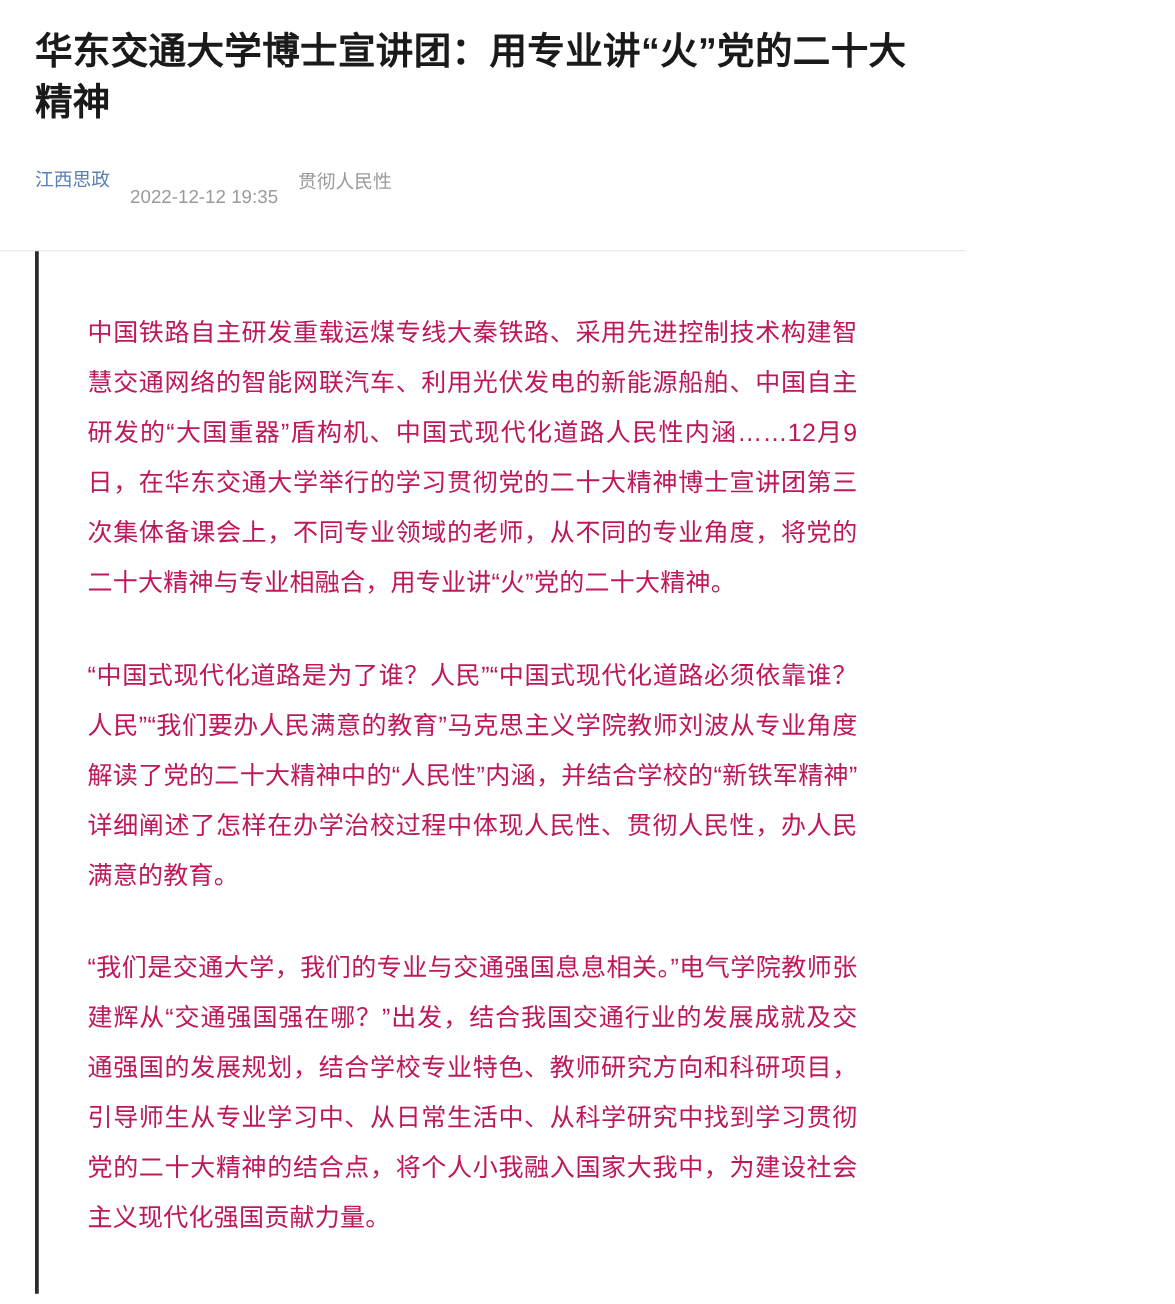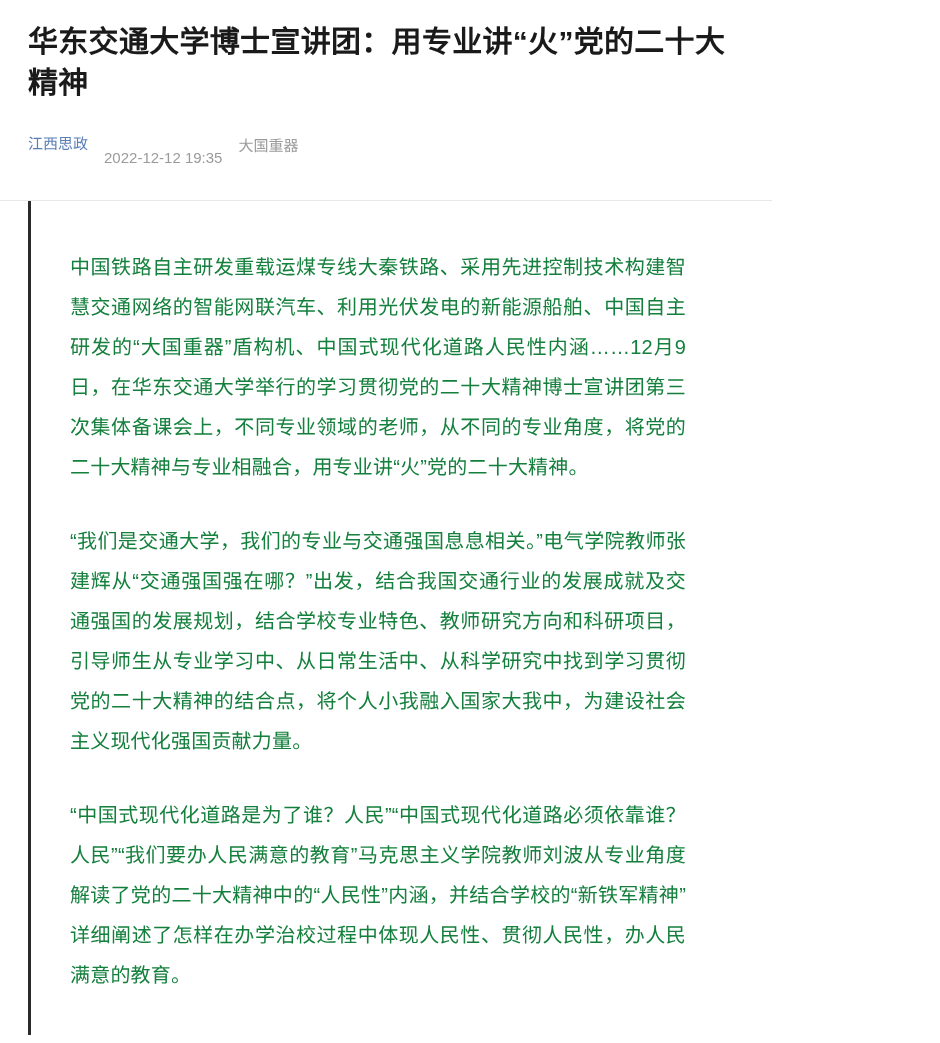--- a/index.html
+++ b/index.html
@@ -68,47 +68,47 @@
     position: absolute;
     left: 28px;
     top: 0;
     bottom: -40px;
     width: 3px;
     background: #2b2b2b;
   }
   .para {
     font-size: 20px;
     line-height: 2.0;
-    color: #15803d;
+    color: #be185d;
     margin: 0 0 34px 0;
     text-align: justify;
     letter-spacing: 0.2px;
   }
   .para:last-child {
     margin-bottom: 0;
   }
 </style>
 </head>
 <body>
 
 <div class="page">
 
   <div class="article-header">
     <h1 class="article-title">华东交通大学博士宣讲团：用专业讲“火”党的二十大精神</h1>
 
     <div class="meta-row">
       <span class="meta-source">江西思政</span>
       <span class="meta-date">2022-12-12 19:35</span>
-      <span class="meta-location">大国重器</span>
+      <span class="meta-location">贯彻人民性</span>
     </div>
   </div>
 
   <hr class="top-divider">
 
   <div class="article-body">
     <div class="body-quote-bar"></div>
 
     <p class="para">中国铁路自主研发重载运煤专线大秦铁路、采用先进控制技术构建智慧交通网络的智能网联汽车、利用光伏发电的新能源船舶、中国自主研发的“大国重器”盾构机、中国式现代化道路人民性内涵……12月9日，在华东交通大学举行的学习贯彻党的二十大精神博士宣讲团第三次集体备课会上，不同专业领域的老师，从不同的专业角度，将党的二十大精神与专业相融合，用专业讲“火”党的二十大精神。</p>
+    <p class="para">“中国式现代化道路是为了谁？人民”“中国式现代化道路必须依靠谁？人民”“我们要办人民满意的教育”马克思主义学院教师刘波从专业角度解读了党的二十大精神中的“人民性”内涵，并结合学校的“新铁军精神”详细阐述了怎样在办学治校过程中体现人民性、贯彻人民性，办人民满意的教育。</p>
     <p class="para">“我们是交通大学，我们的专业与交通强国息息相关。”电气学院教师张建辉从“交通强国强在哪？”出发，结合我国交通行业的发展成就及交通强国的发展规划，结合学校专业特色、教师研究方向和科研项目，引导师生从专业学习中、从日常生活中、从科学研究中找到学习贯彻党的二十大精神的结合点，将个人小我融入国家大我中，为建设社会主义现代化强国贡献力量。</p>
-    <p class="para">“中国式现代化道路是为了谁？人民”“中国式现代化道路必须依靠谁？人民”“我们要办人民满意的教育”马克思主义学院教师刘波从专业角度解读了党的二十大精神中的“人民性”内涵，并结合学校的“新铁军精神”详细阐述了怎样在办学治校过程中体现人民性、贯彻人民性，办人民满意的教育。</p>
   </div>
 
 </div>
 
 </body></html>

